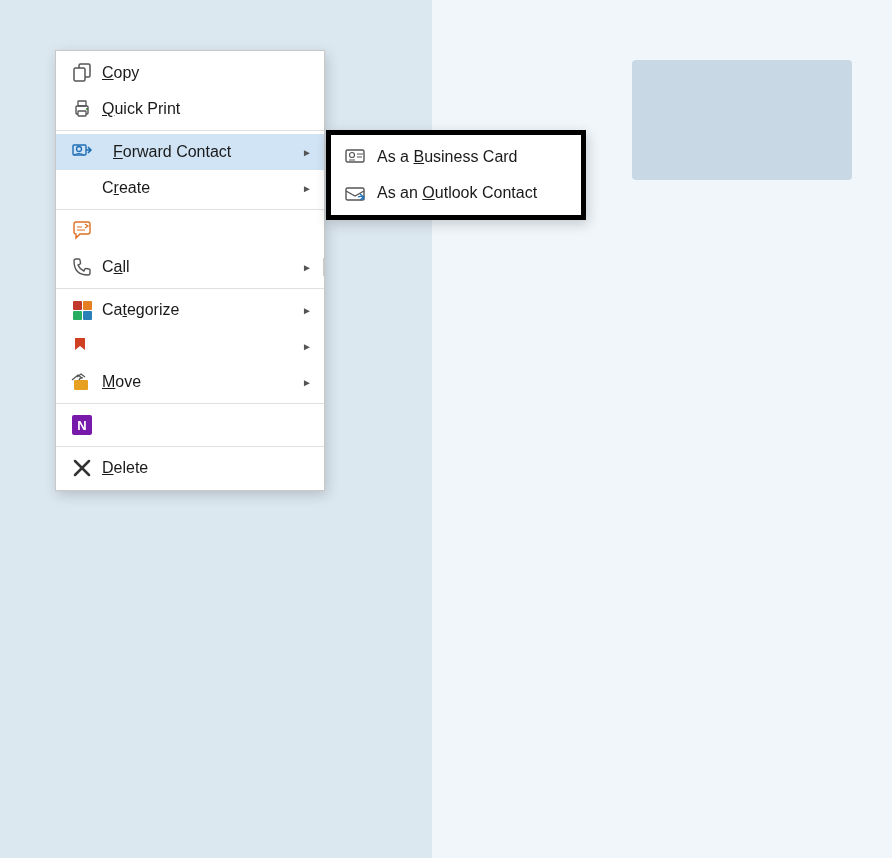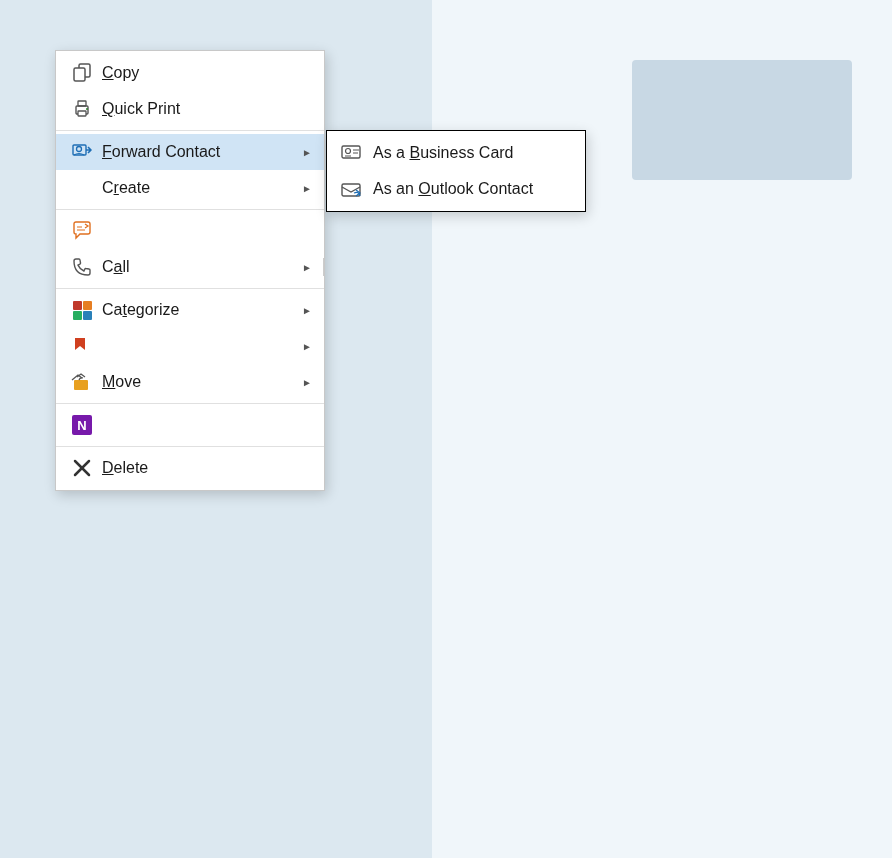--- a/index.html
+++ b/index.html
@@ -109,21 +109,21 @@
       height: 18px;
       background: #ccc;
     }
 
     
     .submenu {
       position: absolute;
       top: -4px;
       left: 270px;
       background: #ffffff;
-      border: 1px solid #000000;
+      border: 5px solid #000000;
       box-shadow: 2px 4px 12px rgba(0,0,0,0.18);
       width: 260px;
       padding: 4px 0;
       z-index: 20;
     }
 
     
     svg.menu-svg {
       width: 20px;
       height: 20px;
@@ -178,21 +178,21 @@
         <rect x="6" y="2" width="8" height="5" rx="0.5" fill="none" stroke="#555" stroke-width="1.3"></rect>
         <rect x="6" y="12" width="8" height="5" rx="0.5" fill="white" stroke="#555" stroke-width="1.3"></rect>
         <circle cx="15" cy="10" r="1" fill="#2d7d2d"></circle>
       </svg>
     </div>
     <span class="menu-item-label"><u>Q</u>uick Print</span>
   </div>
 
   <div class="menu-separator"></div>
 
-  <div class="menu-item highlighted" style="position:relative;">
+  <div class="menu-item highlighted" style="position:relative;gap:11px;">
     <div class="menu-item-icon">
       <svg class="menu-svg" viewBox="0 0 20 20">
         <rect x="1" y="3" width="13" height="10" rx="1" fill="none" stroke="#1e6eb5" stroke-width="1.4"></rect>
         <circle cx="7" cy="7" r="2.5" fill="none" stroke="#1e6eb5" stroke-width="1.3"></circle>
         <path d="M2 13 Q7 10 12 13" fill="none" stroke="#1e6eb5" stroke-width="1.2"></path>
         <path d="M14 8 L19 8 M16 5 L19 8 L16 11" fill="none" stroke="#1e6eb5" stroke-width="1.6" stroke-linejoin="round"></path>
       </svg>
     </div>
     <span class="menu-item-label"><u>F</u>orward Contact</span>
     <span class="menu-arrow">►</span>

